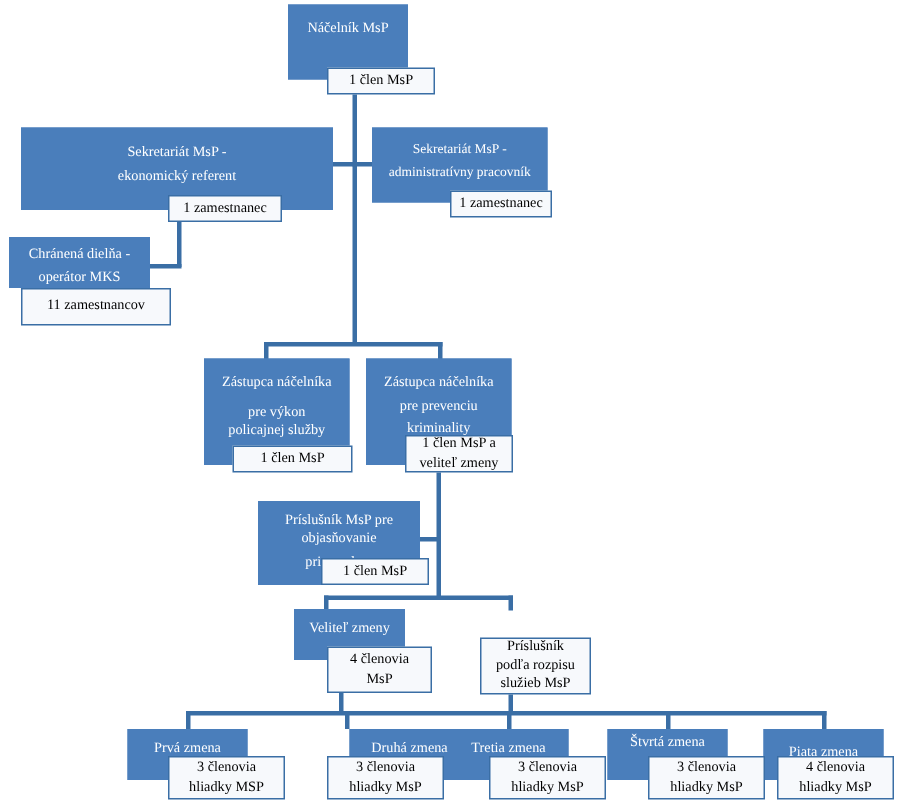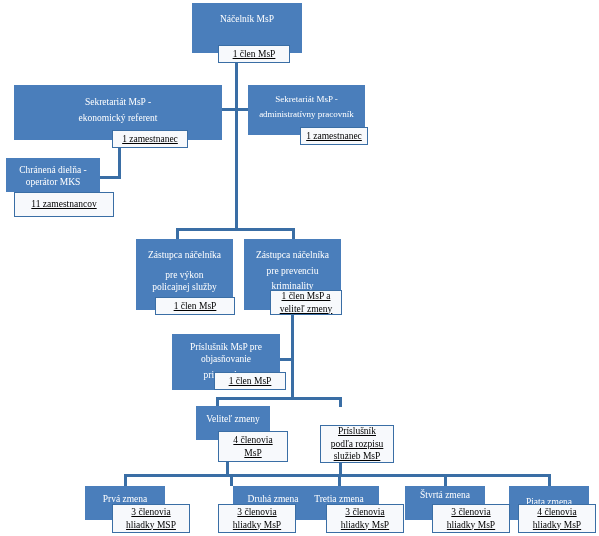--- a/index.html
+++ b/index.html
@@ -45,21 +45,21 @@
     color: #000000;
     text-align: center;
     font-size: 9.5px;
     line-height: 1.3;
     display: flex;
     flex-direction: column;
     align-items: center;
     justify-content: center;
     z-index: 4;
   }
-  .count .ln { display: block; white-space: nowrap; text-decoration: underline; }
+  .count .ln { display: block; white-space: nowrap; }
 
   
   .conn {
     position: absolute;
     background: #3a6ea5;
     z-index: 1;
   }
   .vline { width: 3px; }
   .hline { height: 3px; }
 </style>
@@ -91,21 +91,21 @@
 
   <div class="conn vline" style="left:226px; top:462px; height:14px;"></div>
   <div class="conn vline" style="left:339px; top:462px; height:14px;"></div>
   <div class="conn hline" style="left:124px; top:474px; width:427px;"></div>
   <div class="conn vline" style="left:124px; top:474px; height:12px;"></div>
   <div class="conn vline" style="left:230px; top:474px; height:12px;"></div>
   <div class="conn vline" style="left:338px; top:474px; height:12px;"></div>
   <div class="conn vline" style="left:444px; top:474px; height:12px;"></div>
   <div class="conn vline" style="left:548px; top:474px; height:12px;"></div>
 
-  <div class="unit" style="left:192px; top:3px; width:110px; height:50px;">
+  <div class="unit" style="left:192px; top:3px; width:80px; height:50px;">
     <span class="ln">Náčelník MsP</span>
   </div>
   <div class="count" style="left:218px; top:45px; width:72px; height:18px;">
     <span class="ln">1 člen MsP</span>
   </div>
 
   <div class="unit" style="left:14px; top:85px; width:208px; height:55px; padding-top:10px;">
     <span class="ln">Sekretariát MsP -</span>
     <span class="ln" style="margin-top:4px;">ekonomický referent</span>
   </div>
@@ -114,21 +114,21 @@
   </div>
 
   <div class="unit" style="left:248px; top:85px; width:117px; height:50px; padding-top:8px; font-size:9px;">
     <span class="ln">Sekretariát MsP -</span>
     <span class="ln" style="margin-top:3px;">administratívny pracovník</span>
   </div>
   <div class="count" style="left:300px; top:127px; width:68px; height:18px;">
     <span class="ln">1 zamestnanec</span>
   </div>
 
-  <div class="unit" style="left:6px; top:158px; width:94px; height:34px; padding-top:5px;">
+  <div class="unit" style="left:6px; top:158px; width:94px; height:34px; padding-top:5px;justify-content:space-between;">
     <span class="ln">Chránená dielňa -</span>
     <span class="ln">operátor MKS</span>
   </div>
   <div class="count" style="left:14px; top:192px; width:100px; height:25px;">
     <span class="ln">11 zamestnancov</span>
   </div>
 
   <div class="unit" style="left:136px; top:239px; width:97px; height:71px; padding-top:9px;">
     <span class="ln">Zástupca náčelníka</span>
     <span class="ln" style="margin-top:8px;">pre výkon</span>

